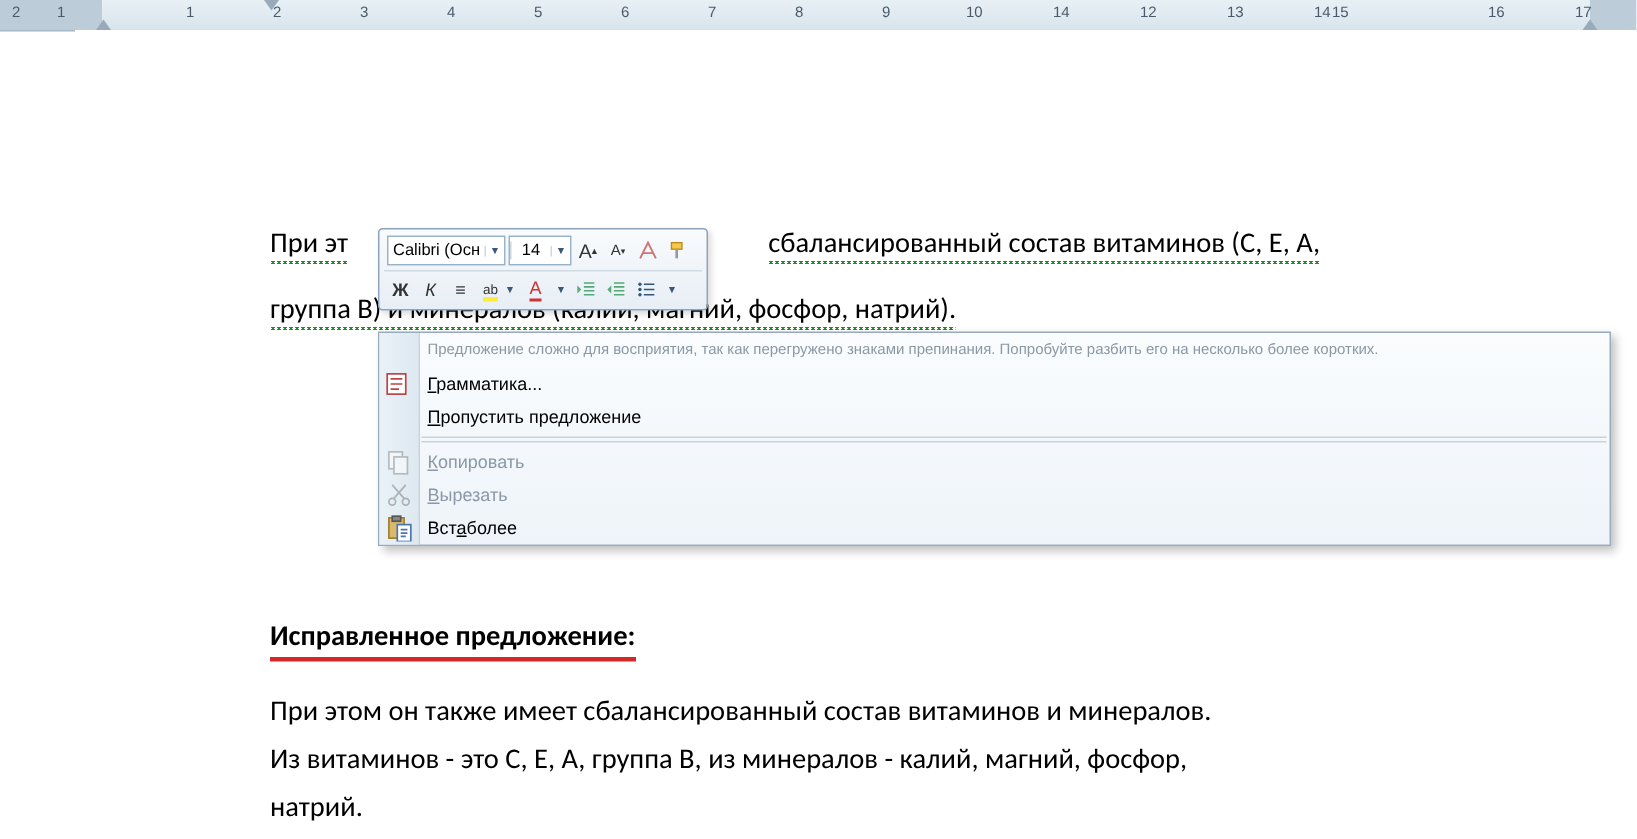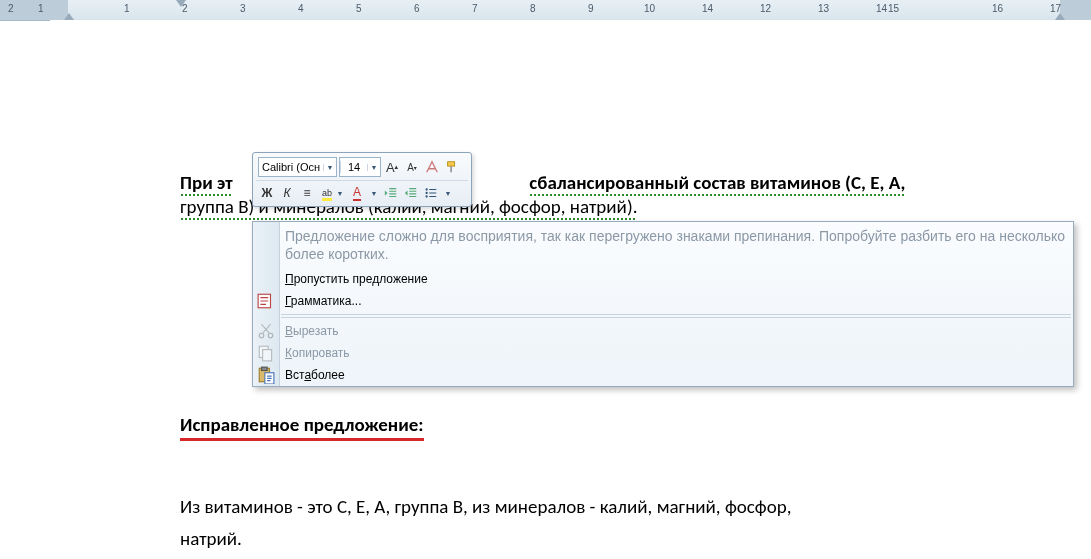--- a/index.html
+++ b/index.html
@@ -184,21 +184,21 @@
     justify-content: center;
   }
   .cm-sep {
     height: 1px;
     margin: 2px 2px 2px 28px;
     background: #c6d2de;
   }
   .cm-suggestion {
     color: #8b98a6;
     padding: 5px 8px 5px 32px;
-    font-size: 14px;
+    font-size: 10px;
     line-height: 1.3;
     position: relative;
   }
 </style>
 </head>
 <body>
 
 <div class="ruler">
   <div class="ruler-inner">
     <div class="ruler-gray" style="left:0;width:68px"></div>
@@ -225,33 +225,34 @@
     <span class="ruler-num" style="left:818px">13</span>
     <span class="ruler-num" style="left:876px">14</span>
     <span class="ruler-num" style="left:888px">15</span>
     <span class="ruler-num" style="left:992px">16</span>
     <span class="ruler-num" style="left:1050px">17</span>
   </div>
 </div>
 
 <div class="page">
 
-  <div class="doc-text" style="left:130px; top:148px; right:40px; text-align:justify;font-weight:bold;">
+  <div class="doc-text" style="left:130px; top:128px; right:40px; text-align:justify;">
     <span class="squiggle"><span>При эт</span></span>
     <span style="visibility:hidden">xxxxxxxxxxxxxxxxxxxxxxxxxxxxxxxxx</span>
     <span class="squiggle"><span>сбалансированный состав витаминов (С, Е, А,</span></span>
   </div>
   <div class="doc-text" style="left:130px; top:172px;">
     <span class="squiggle"><span>группа В) и минералов (калии, магний, фосфор, натрий).</span></span>
   </div>
 
   <div class="doc-text" style="left:130px; top:390px;">
     <span class="bold-underline">Исправленное предложение:</span>
   </div>
 
+  <div class="doc-text" style="left:130px; top:440px;">При этом он также имеет сбалансированный состав витаминов и минералов.</div>
   <div class="doc-text" style="left:130px; top:472px;text-align:center;">Из витаминов - это С, Е, А, группа В, из минералов - калий, магний, фосфор,</div>
   <div class="doc-text" style="left:130px; top:504px;">натрий.</div>
 </div>
 
 <div class="mini-toolbar">
   <div class="mini-row">
     <div class="font-box">
       <span class="font-name">Calibri (Осн</span>
       <span class="dd-arrow">▼</span>
     </div>
@@ -315,59 +316,59 @@
     <span class="dd-arrow" style="border:none">▼</span>
   </div>
 </div>
 
 <div class="context-menu">
   <div class="cm-iconcol"></div>
 
   <div class="cm-suggestion">Предложение сложно для восприятия, так как перегружено знаками препинания. Попробуйте разбить его на несколько более коротких.</div>
 
   <div class="cm-item hoverable">
-    <span><span class="u">П</span><span>ропустить предложение</span></span>
-  </div>
-
-  <div class="cm-item hoverable">
     <span class="cm-icon">
       <svg viewBox="0 0 16 16">
           <rect x="1" y="2" width="11" height="12" fill="#fff" stroke="#b44"></rect>
           <path d="M3 5h7M3 8h7M3 11h5" stroke="#b44" stroke-width="1"></path>
         </svg>
     </span>
     <span><span class="u">Г</span><span>рамматика...</span></span>
   </div>
 
+  <div class="cm-item hoverable">
+    <span><span class="u">П</span><span>ропустить предложение</span></span>
+  </div>
+
   <div class="cm-sep"></div>
 
 
   <div class="cm-sep"></div>
+
+  <div class="cm-item disabled">
+    <span class="cm-icon">
+      <svg viewBox="0 0 16 16" opacity="0.5">
+          <rect x="2" y="2" width="8" height="10" fill="#fff" stroke="#888"></rect>
+          <rect x="5" y="5" width="8" height="10" fill="#fff" stroke="#888"></rect>
+        </svg>
+    </span>
+    <span><span class="u">К</span><span>опировать</span></span>
+  </div>
 
   <div class="cm-item disabled">
     <span class="cm-icon">
       <svg viewBox="0 0 16 16" opacity="0.5">
           <circle cx="4" cy="12" r="2" fill="none" stroke="#777"></circle>
           <circle cx="12" cy="12" r="2" fill="none" stroke="#777"></circle>
           <path d="M5 10 L12 2 M11 10 L4 2" stroke="#777"></path>
         </svg>
     </span>
     <span><span class="u">В</span><span>ырезать</span></span>
   </div>
 
-  <div class="cm-item disabled">
-    <span class="cm-icon">
-      <svg viewBox="0 0 16 16" opacity="0.5">
-          <rect x="2" y="2" width="8" height="10" fill="#fff" stroke="#888"></rect>
-          <rect x="5" y="5" width="8" height="10" fill="#fff" stroke="#888"></rect>
-        </svg>
-    </span>
-    <span><span class="u">К</span><span>опировать</span></span>
-  </div>
-
   <div class="cm-item hoverable">
     <span class="cm-icon">
       <svg viewBox="0 0 16 16">
           <rect x="2" y="2" width="9" height="12" fill="#d9b96a" stroke="#a07f2e"></rect>
           <rect x="4" y="1" width="5" height="3" fill="#888" stroke="#555"></rect>
           <rect x="7" y="6" width="8" height="10" fill="#fff" stroke="#4a74b5"></rect>
           <path d="M9 9h4M9 11h4M9 13h3" stroke="#4a74b5" stroke-width="1"></path>
         </svg>
     </span>
     <span>Вст<span class="u">а</span><span>более</span></span>

